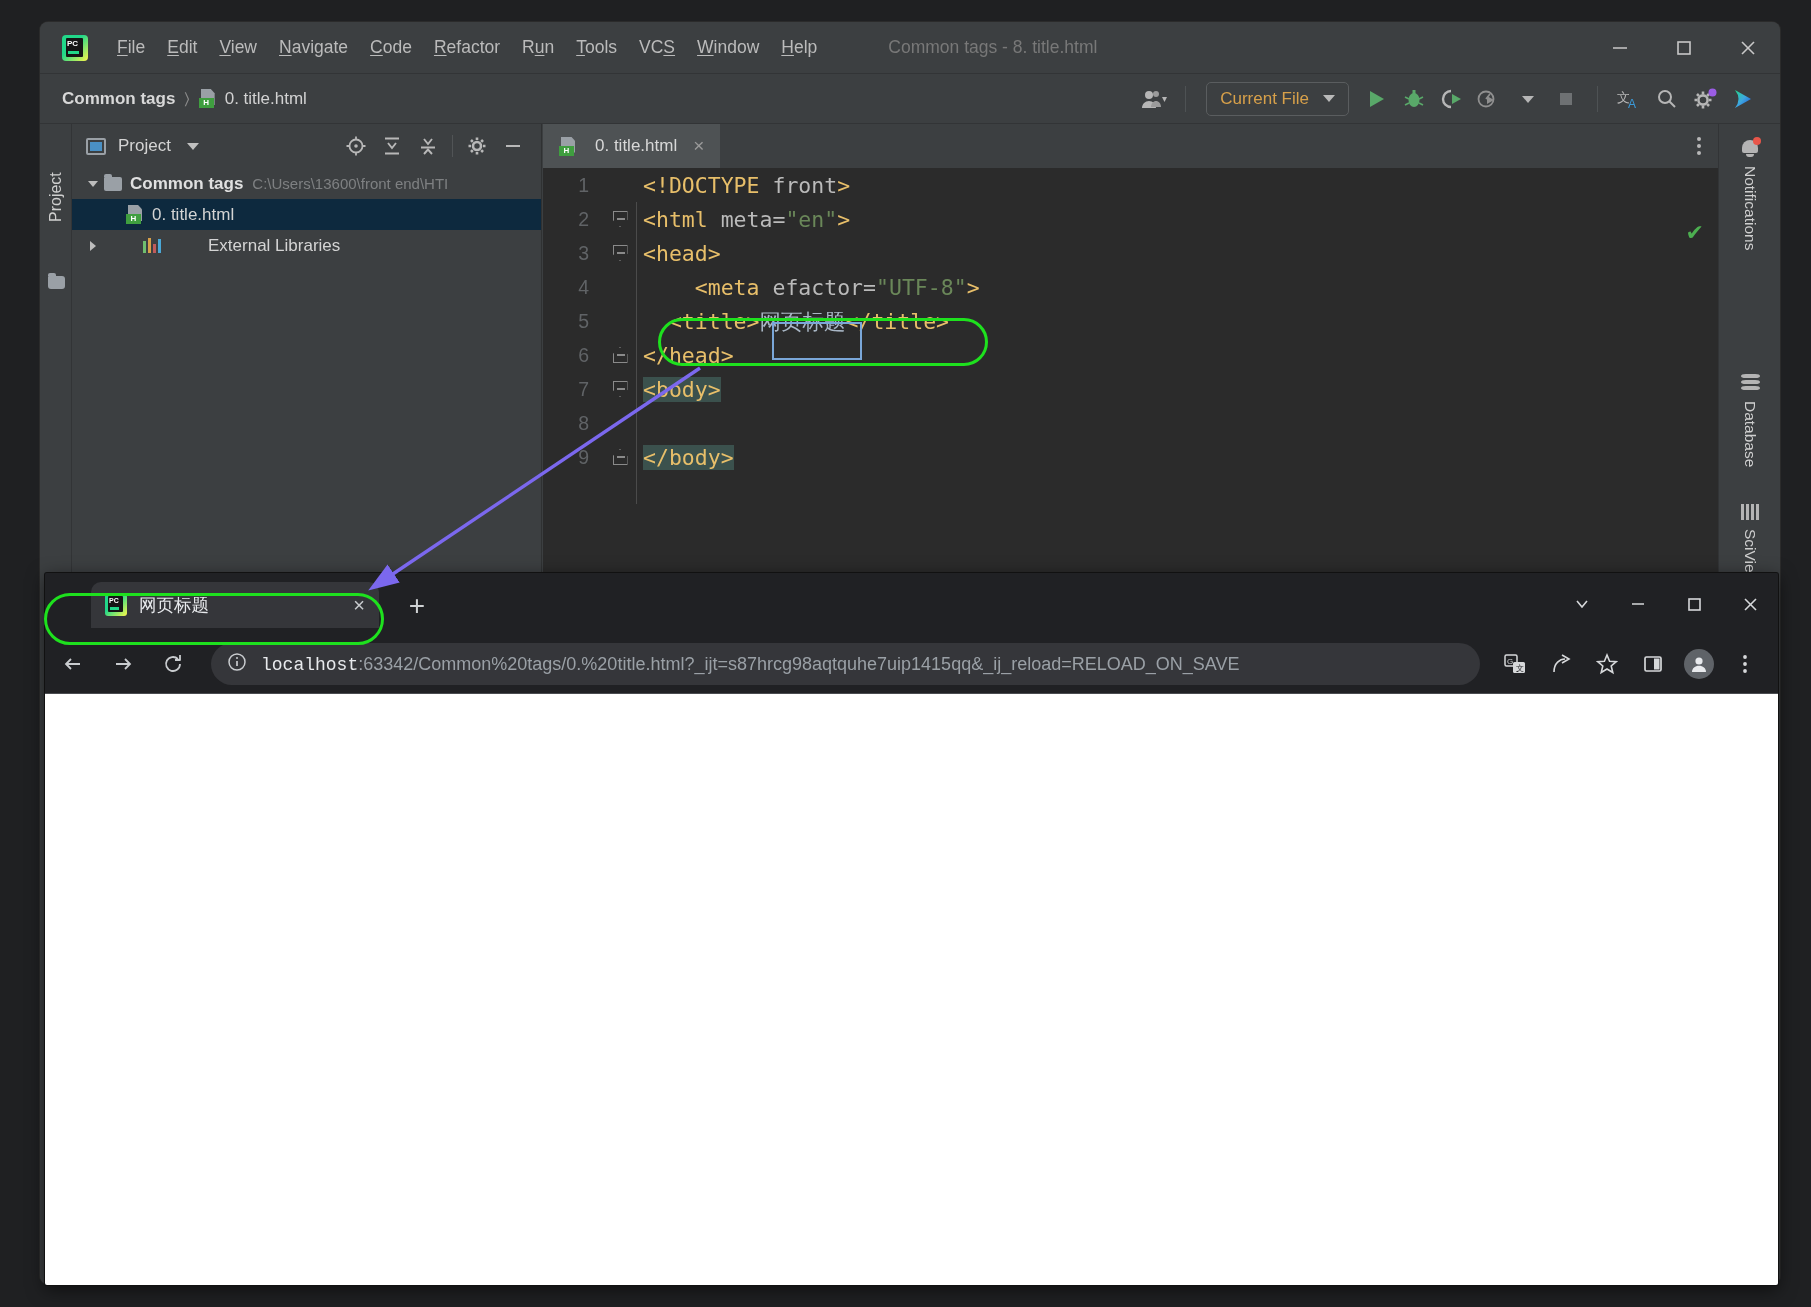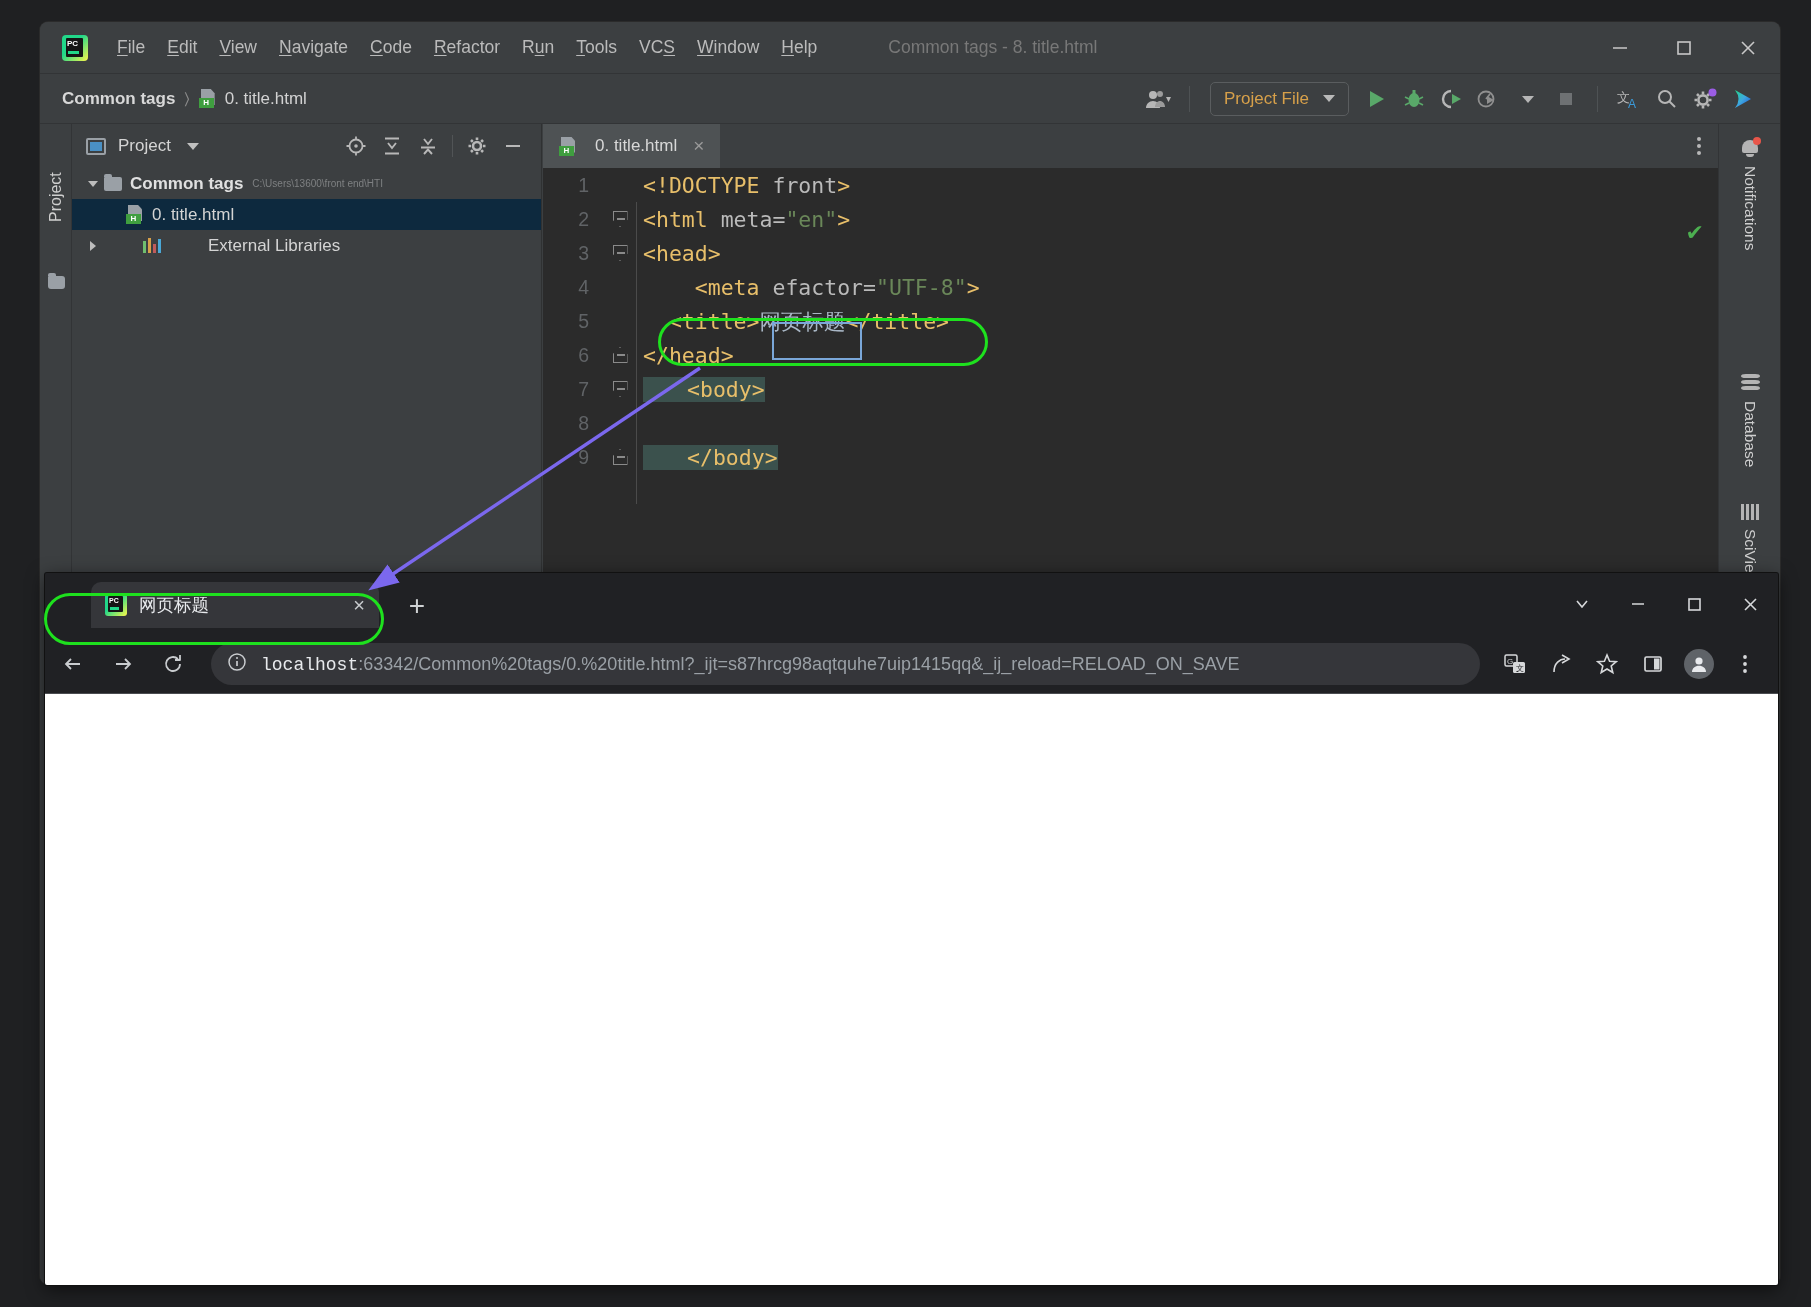--- a/index.html
+++ b/index.html
@@ -136,21 +136,21 @@
   .tree-row.selected { background: #0d293e; }
   .tw {
     width: 22px; text-align:center; color:#a8a8a8; font-size:13px;
     display:flex; align-items:center; justify-content:center;
   }
   .chev-down { width:0;height:0;border-left:5px solid transparent;border-right:5px solid transparent;border-top:6px solid #bdbdbd;}
   .chev-right { width:0;height:0;border-top:5px solid transparent;border-bottom:5px solid transparent;border-left:6px solid #bdbdbd;}
   .folder-sm { width:18px;height:14px;background:#9aa0a6;border-radius:1px 2px 2px 2px;margin-right:8px;position:relative;}
   .folder-sm:before{content:"";position:absolute;left:0;top:-3px;width:8px;height:3px;background:#9aa0a6;border-radius:2px 2px 0 0;}
   .name-bold { font-weight: bold; color: #e0e0e0; }
-  .path-dim { color: #7e8082; font-size: 10px; margin-left: 9px; overflow:hidden; }
+  .path-dim { color: #7e8082; font-size: 15px; margin-left: 9px; overflow:hidden; }
   .lib-icon { width:18px;height:15px;margin-right:8px;display:flex;align-items:flex-end;gap:2px; }
   .lib-icon i { width:3px; background:#9aa0a6; display:block; }
   .scratch-icon { width:19px;height:16px;margin-right:8px;position:relative;}
   .scratch-icon .pg{position:absolute;left:0;top:0;width:15px;height:13px;background:#9aa0a6;clip-path:polygon(0 0,72% 0,100% 26%,100% 100%,0 100%);}
   .scratch-icon .clk{position:absolute;right:0;bottom:-1px;width:10px;height:10px;border-radius:50%;background:#2fa8dd;}
   .scratch-icon .clk:after{content:"";position:absolute;left:4px;top:2px;width:1.5px;height:4px;background:#14384a;}
 
   
   #editor-area {
     position: absolute; left: 503px; top: 102px; right: 62px; bottom: 0;
@@ -183,21 +183,21 @@
   .fold-open { clip-path: polygon(0 0,100% 0,100% 55%,50% 100%,0 55%); }
   .fold-close { clip-path: polygon(50% 0,100% 45%,100% 100%,0 100%,0 45%); }
   .fold-open:after, .fold-close:after {
     content:""; position:absolute; left:3px; top:6px; width:8px; height:1.5px; background:#8a8a8a;
   }
   .ctext { padding-left: 8px; white-space: pre; }
   .tag { color: #e8bf6a; }
   .attr { color: #bababa; }
   .str { color: #6a8759; }
   .txt { color: #a9b7c6; }
-  .hl-tagpair { background: #3b514d; padding-left: 44px; }
+  .hl-tagpair { background: #3b514d; }
   #indent-guide {
     position: absolute; left: 93px; top: 34px; width: 1px; height: 302px; background: #4b4b4b;
   }
 
   #editor-statusline {
     position: absolute; right: 14px; top: 52px; color: #4caf50; font-size: 22px;
   }
 
   
   #rightstrip {
@@ -326,21 +326,21 @@
         <svg width="26" height="22" viewBox="0 0 26 22">
           <circle cx="8" cy="7" r="4" fill="#b6b6b6"></circle>
             <path d="M1 20c0-4 3.2-7 7-7s7 3 7 7z" fill="#b6b6b6"></path>
           <circle cx="15" cy="6" r="3" fill="#9b9b9b"></circle>
             <path d="M10 19c0-3.4 2.4-6 5-6s5 2.6 5 6z" fill="#9b9b9b"></path>
           <path d="M21 9l5 0-2.5 5z" fill="#b6b6b6"></path>
         </svg>
       </div>
       <div class="nb-sep"></div>
       <div id="runconfig">
-        <span>Project File</span>
+        <span>Current File</span>
         <span class="caret"></span>
       </div>
       <div class="nb-icon">
         <svg width="22" height="22" viewBox="0 0 22 22">
             <polygon points="5,3 19,11 5,19" fill="#59a869"></polygon>
           </svg>
       </div>
       <div class="nb-icon">
         <svg width="22" height="22" viewBox="0 0 22 22">
           <ellipse cx="11" cy="12" rx="5.5" ry="7" fill="#59a869"></ellipse>

